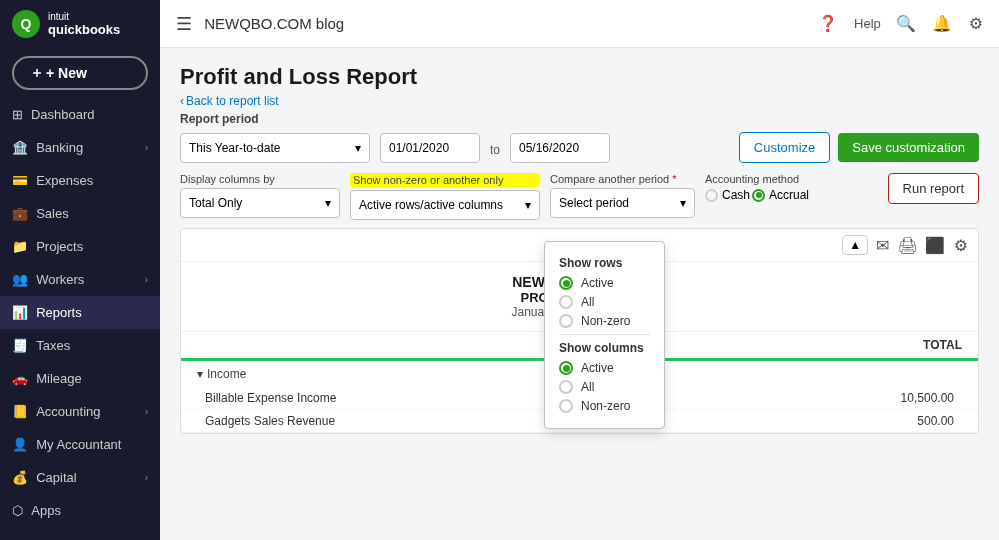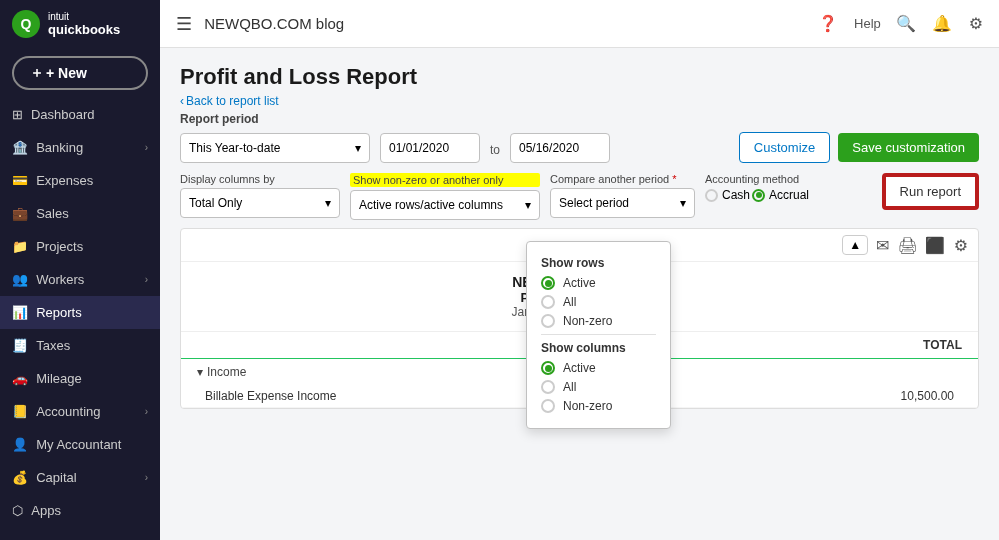--- a/index.html
+++ b/index.html
@@ -164,43 +164,43 @@
       border: none;
       border-radius: 4px;
       background: #2ca01c;
       color: white;
       padding: 7px 14px;
       cursor: pointer;
       font-size: 13px;
       font-weight: 500;
     }
     .btn-run {
-      border: 4px solid #b91c1c;
+      border: 1px solid #b91c1c;
       border-radius: 4px;
       background: white;
       color: #333;
       padding: 7px 14px;
       cursor: pointer;
       font-size: 13px;
       font-weight: 500;
     }
 
     .right-btns {
       margin-left: auto;
       display: flex;
       gap: 8px;
       align-items: center;
     }
 
     
     .dropdown-overlay {
       position: absolute;
       top: 68px;
-      left: 346px;
-      width: 145px;
+      left: 364px;
+      width: 121px;
       background: white;
       border: 1px solid #c0c0c0;
       border-radius: 4px;
       box-shadow: 0 4px 12px rgba(0,0,0,0.15);
       z-index: 100;
       padding: 10px 14px;
     }
     .dropdown-section-title {
       font-size: 12px;
       font-weight: 600;
@@ -258,21 +258,21 @@
       padding: 12px;
       border-bottom: 1px solid #eee;
     }
     .report-company { font-size: 14px; font-weight: 600; color: #1a1a1a; }
     .report-name { font-size: 13px; font-weight: 700; color: #1a1a1a; }
     .report-date { font-size: 12px; color: #555; }
     .report-columns {
       display: flex;
       justify-content: flex-end;
       padding: 6px 16px;
-      border-bottom: 1px solid #22c55e;
+      border-bottom: 3px solid #22c55e;
       font-size: 12px;
       font-weight: 600;
       color: #333;
     }
     .report-section-header {
       padding: 6px 16px;
       font-size: 12px;
       color: #444;
       display: flex; align-items: center; gap: 4px;
     }
@@ -562,15 +562,19 @@
 
       <div class="report-section-header">
         <span>▾</span>
         <span>Income</span>
       </div>
 
       <div class="report-row">
         <span class="row-label">Billable Expense Income</span>
         <span class="row-value">10,500.00</span>
       </div>
+      <div class="report-row">
+        <span class="row-label">Gadgets Sales Revenue</span>
+        <span class="row-value">500.00</span>
+      </div>
     </div>
   </div>
 </div>
 
 </body></html>

